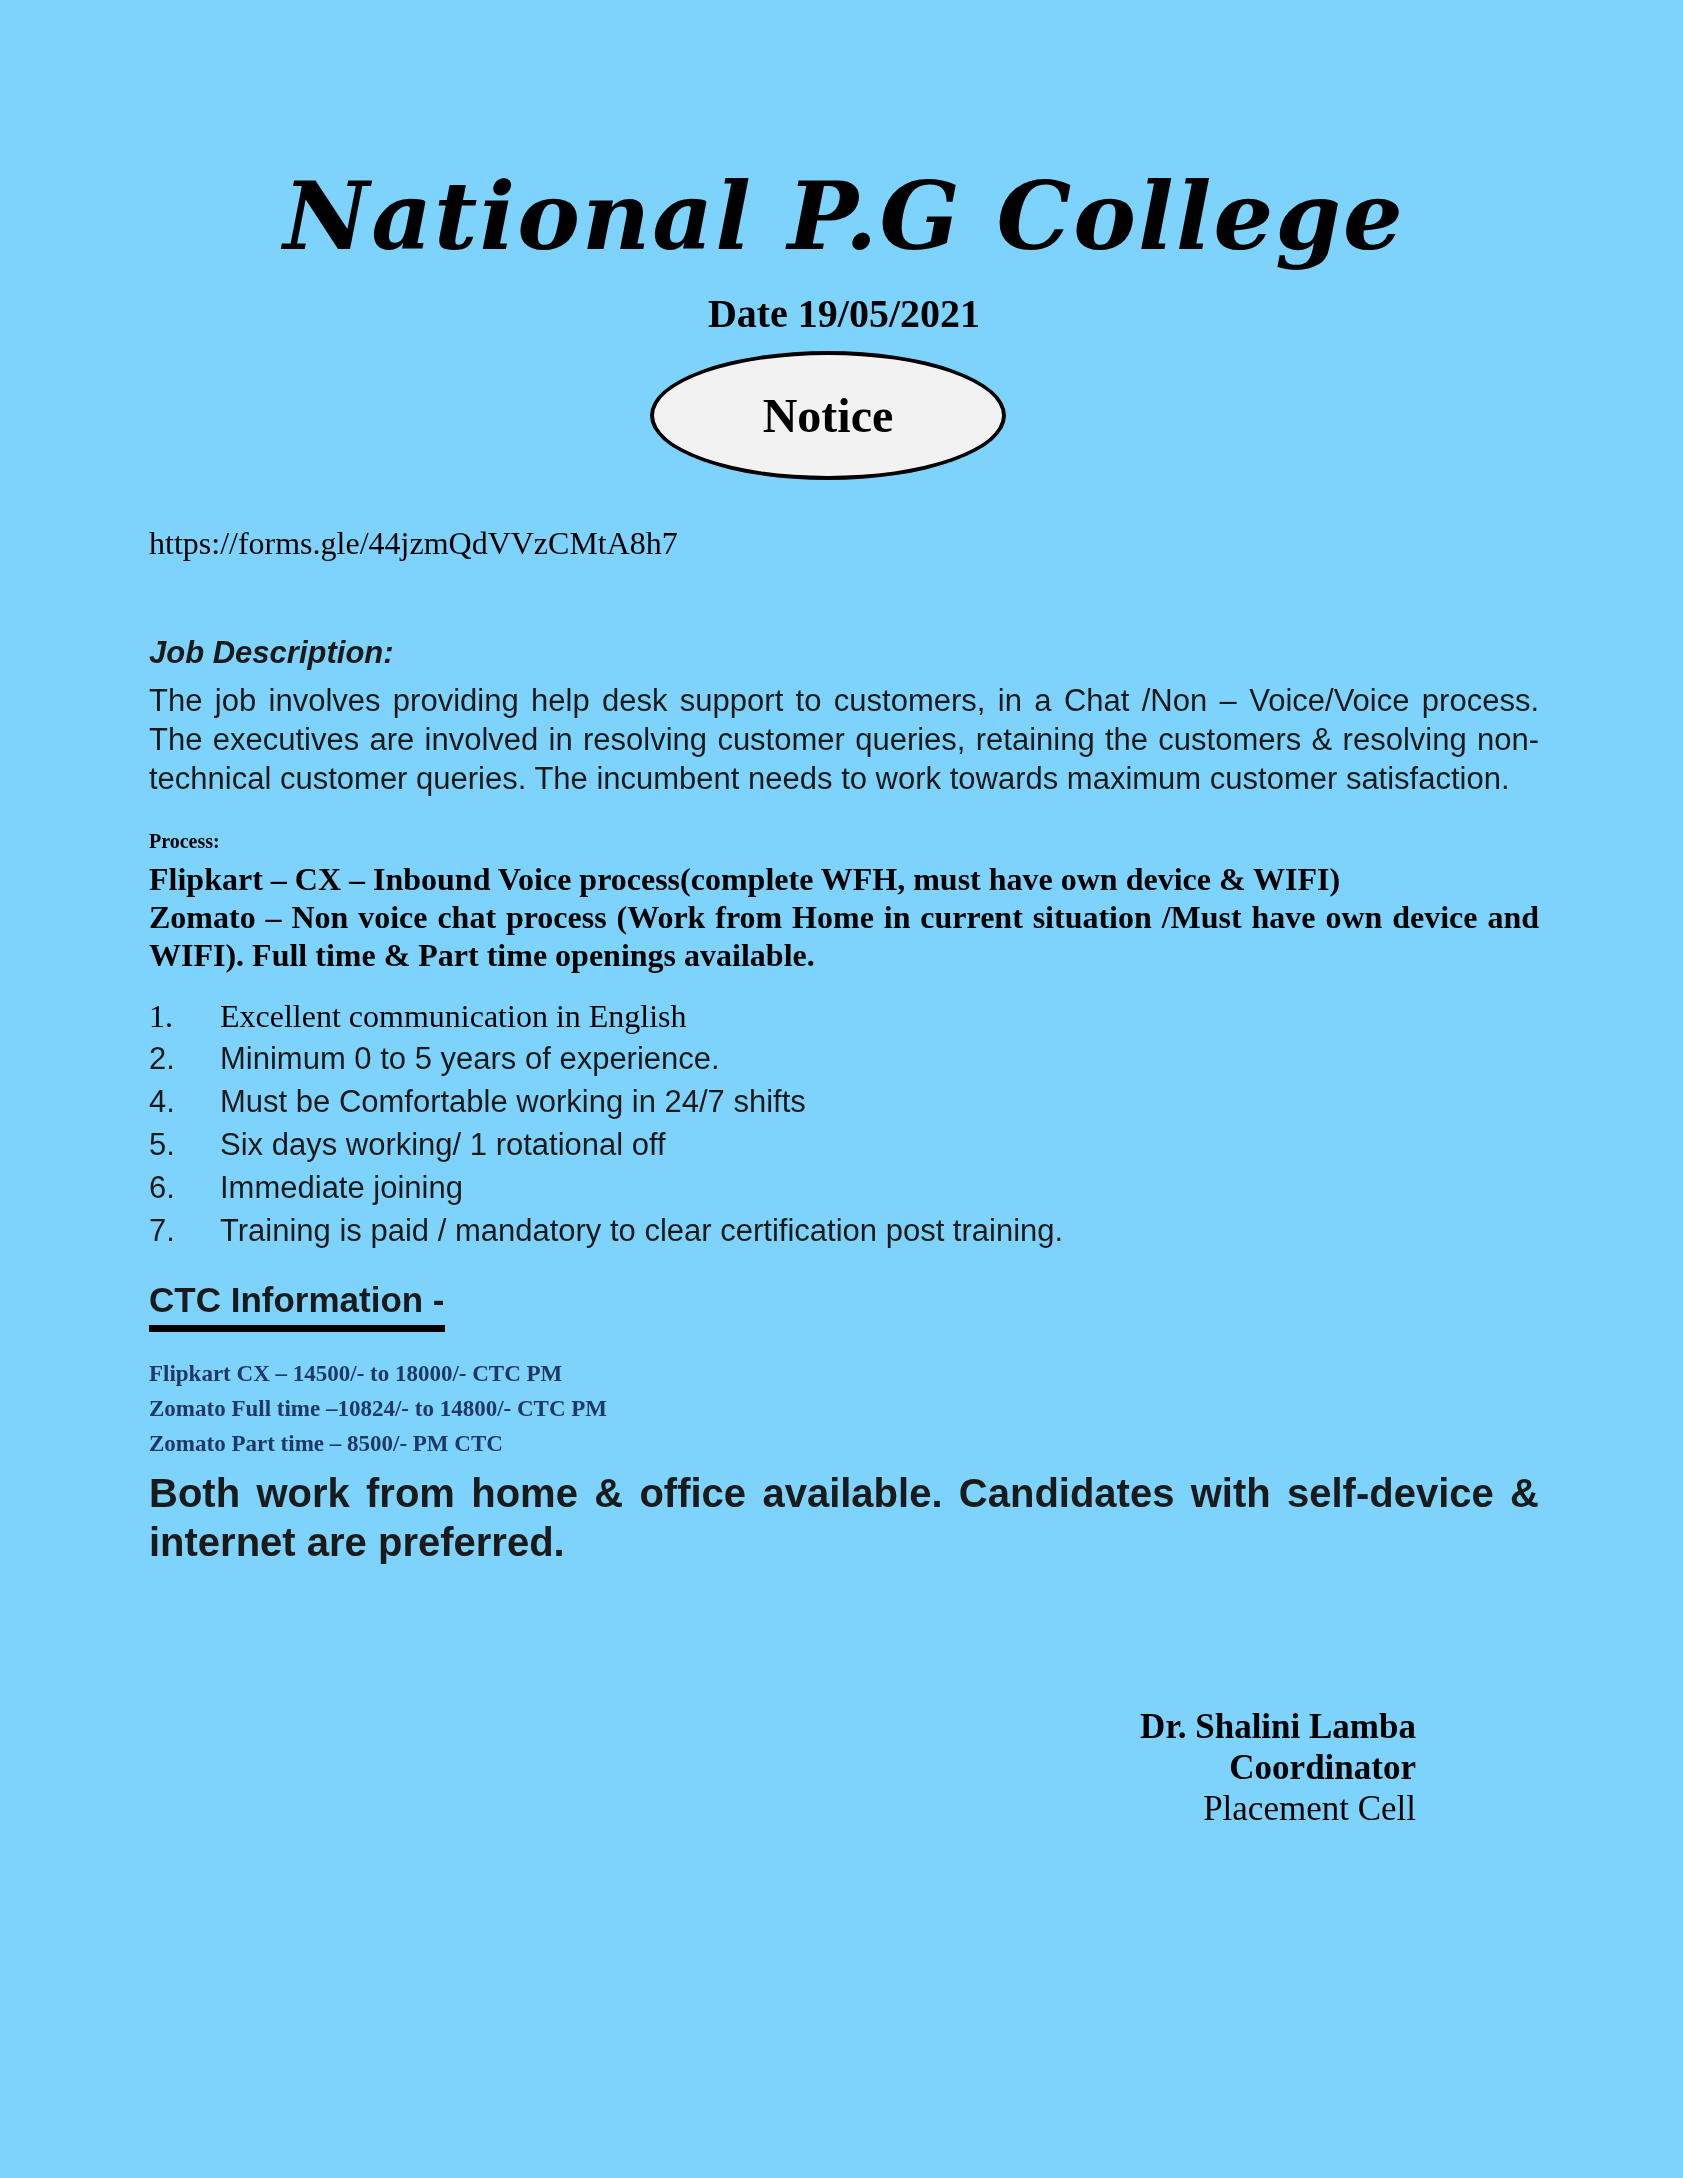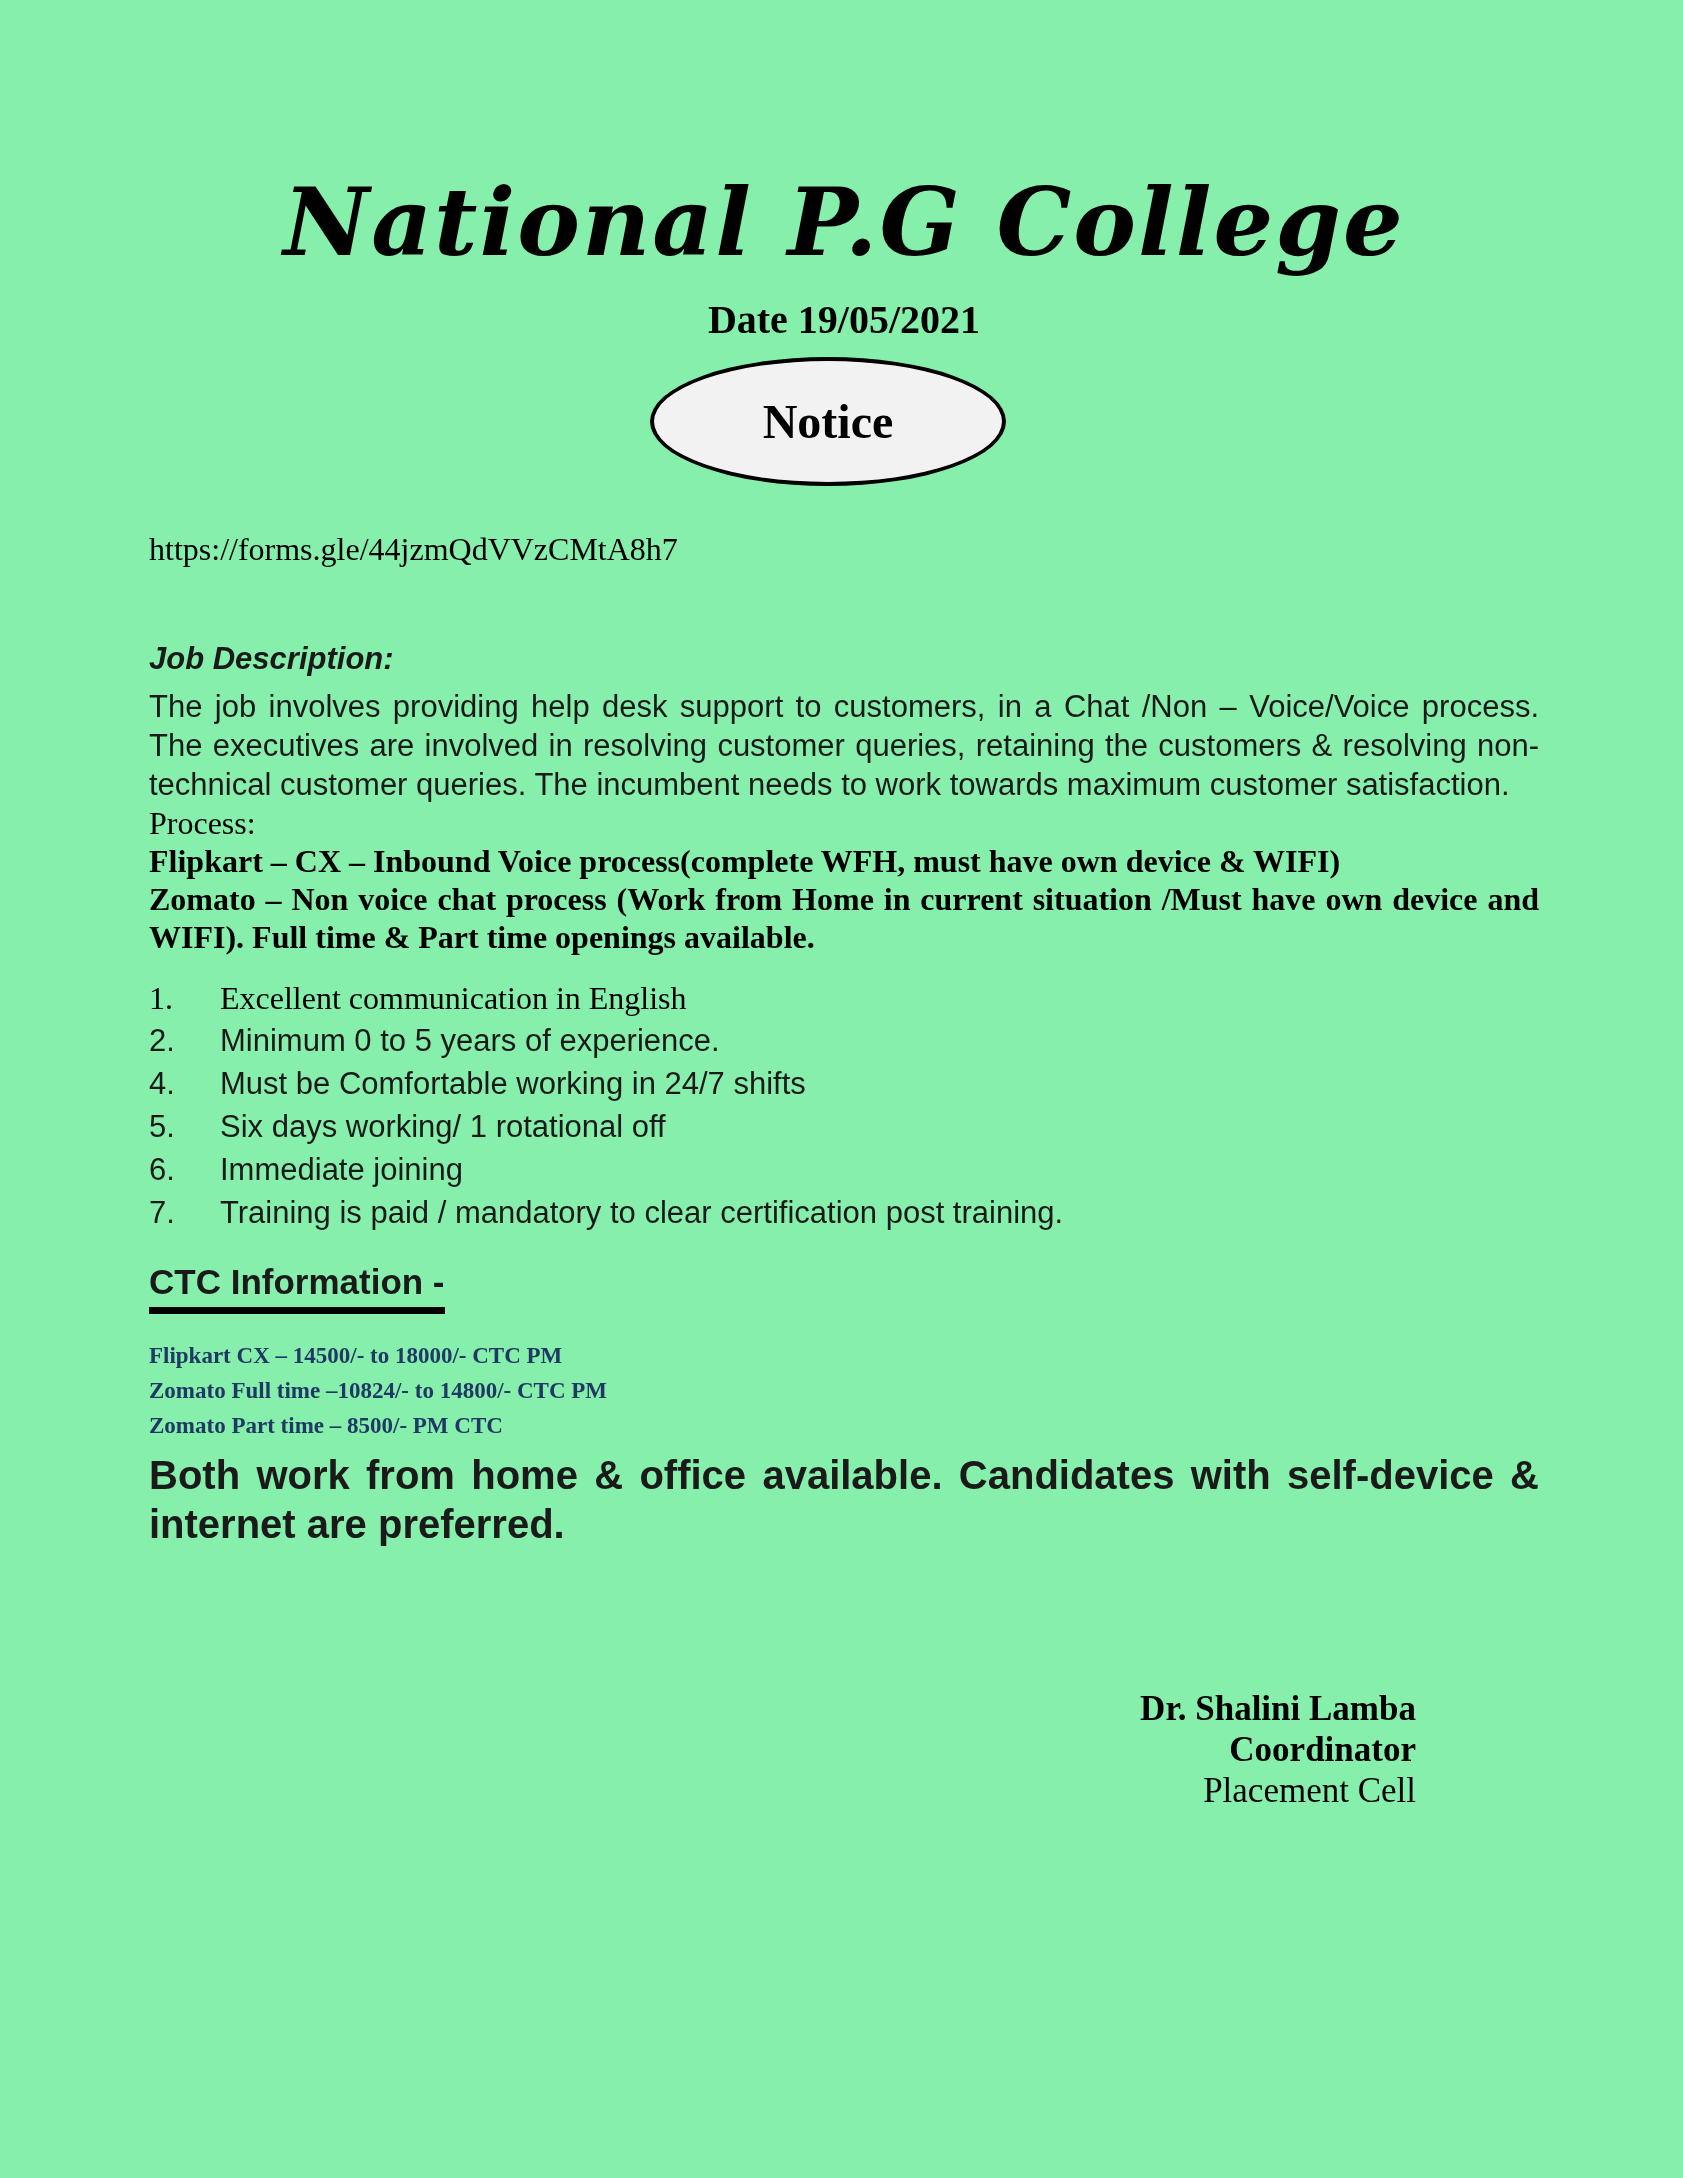--- a/index.html
+++ b/index.html
@@ -1,26 +1,26 @@
 <!DOCTYPE html>
 <html><head>
 <meta charset="utf-8">
 <style>
   html, body { margin: 0; padding: 0; background: #ffffff; }
   .page {
     position: relative;
     width: 1683px;
     height: 2178px;
     margin: 0 auto;
-    background: #86efac;
+    background: #7dd3fc;
     color: #000000;
     font-family: "Liberation Serif", serif;
     overflow: hidden;
     box-sizing: border-box;
-    padding: 8px 144px 0 149px;
+    padding: 2px 144px 0 149px;
   }
   .serif { font-family: "Liberation Serif", serif; }
   .sans  { font-family: "Liberation Sans", sans-serif; color: #1a1a1a; }
 
   .doc-title {
     margin-top: 156px;
     text-align: center;
     font-family: "DejaVu Serif", serif;
     font-style: italic;
     font-weight: bold;
@@ -70,23 +70,24 @@
     line-height: 40px;
     font-style: italic;
   }
   .job-body {
     margin-top: 8px;
     font-size: 31px;
     line-height: 39px;
     text-align: justify;
   }
   .process-label {
-    font-weight: normal;
-    font-size: 32px;
+    font-weight: bold;
+    font-size: 20px;
     line-height: 38px;
+    margin-top: 24px;
   }
   .process-line {
     font-weight: bold;
     font-size: 32px;
     line-height: 38px;
     text-align: justify;
   }
   .req-list { margin-top: 26px; }
   .req-row {
     display: flex;

